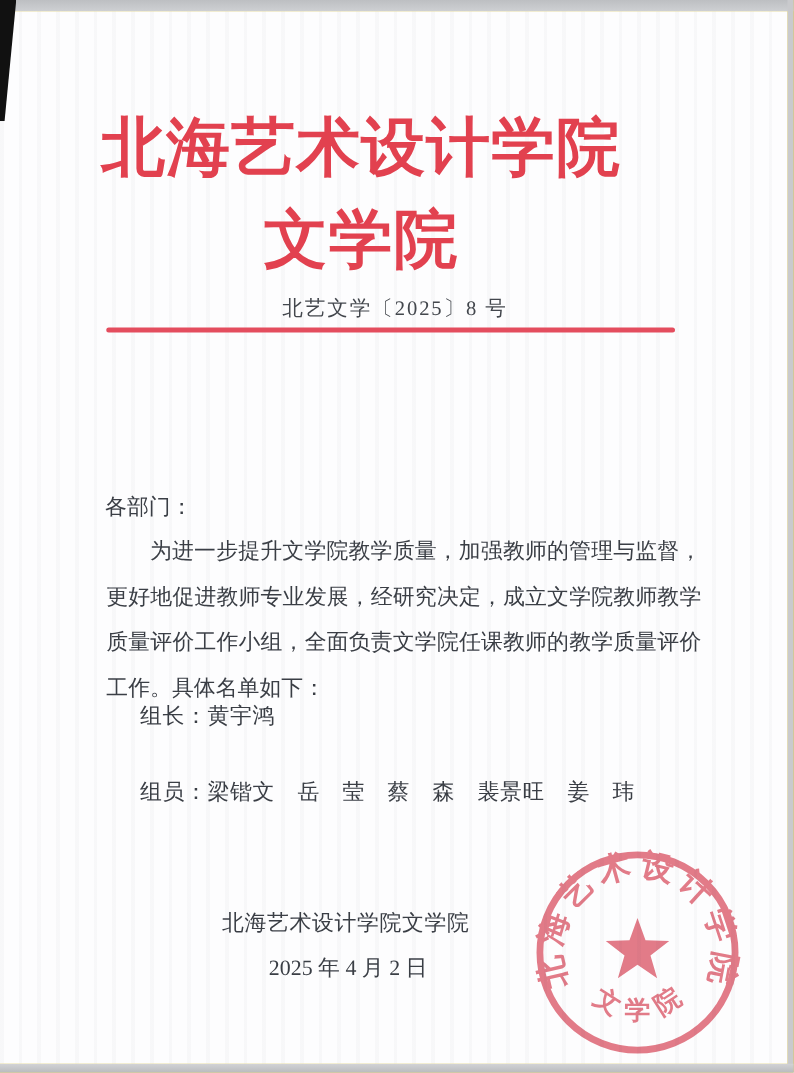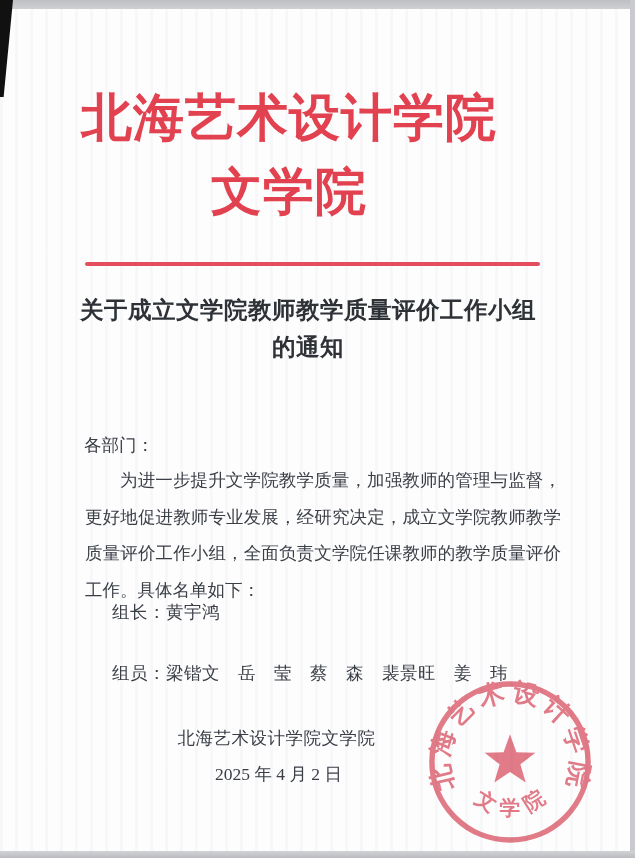--- a/index.html
+++ b/index.html
@@ -55,21 +55,21 @@
   .red-rule{
     left:85px; top:262px; width:455px; height:3.5px;
     background:var(--rule-red);
     border-radius:2px;
   }
   .doc-title{
     left:0; top:292px; width:616px; text-align:center;
     font-size:23.5px; font-weight:bold; color:#2e3237;
     line-height:37px; letter-spacing:0.5px;
   }
-  .body-text{ font-size:17.5px; color:#3a3e45;margin-top:40px; }
+  .body-text{ font-size:17.5px; color:#3a3e45; }
   .salutation{ left:84px; top:393px; }
   .paragraph{
     left:85px; top:422px; width:476px;
     line-height:36.6px;
     text-indent:2em;
     text-align:justify;
     text-justify:inter-character;
   }
   .roster-row{ white-space:nowrap; letter-spacing:0.5px; }
   .roster-leader{ left:112px; top:560px; }
@@ -109,26 +109,23 @@
 </style>
 </head>
 <body>
 
 <div class="scan" style="--header-red: #e2414f; --rule-red: #e44d5e;">
   <div class="page"></div>
 
   <div class="blk header-line header-line1">北海艺术设计学院</div>
   <div class="blk header-line header-line2">文学院</div>
 
+  <div class="blk doc-number">北艺文学〔2025〕8 号</div>
   <div class="blk red-rule"></div>
 
-  <div class="blk doc-title">
-    <div>关于成立文学院教师教学质量评价工作小组</div>
-    <div>的通知</div>
-  </div>
 
   <div class="blk body-text salutation">各部门：</div>
   <div class="blk body-text roster-row roster-leader"><span>组长：</span><span>黄宇鸿</span></div>
 
   <div class="blk body-text paragraph">为进一步提升文学院教学质量，加强教师的管理与监督，更好地促进教师专业发展，经研究决定，成立文学院教师教学质量评价工作小组，全面负责文学院任课教师的教学质量评价工作。具体名单如下：</div>
 
   <div class="blk body-text roster-row roster-members1"><span>组员：</span><span>梁锴文　岳　莹　蔡　森　裴景旺　姜　玮</span></div>
 
 
 

